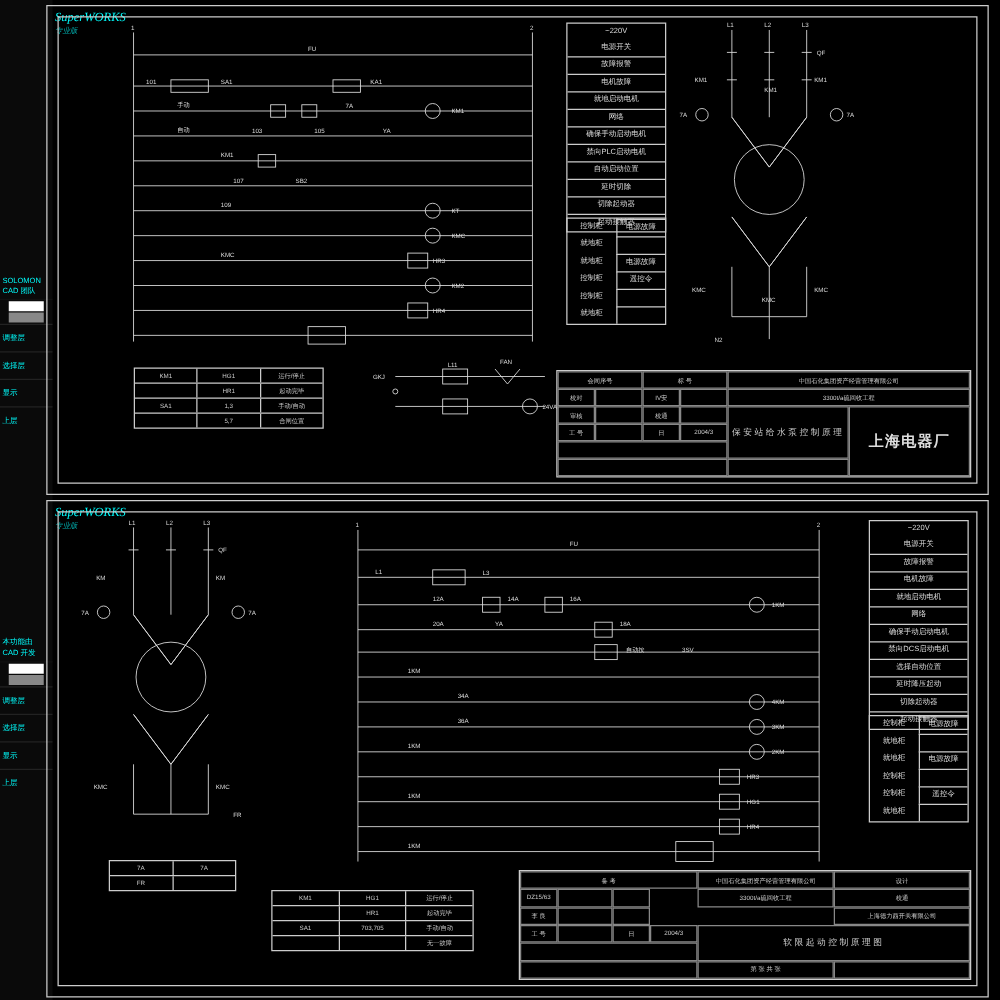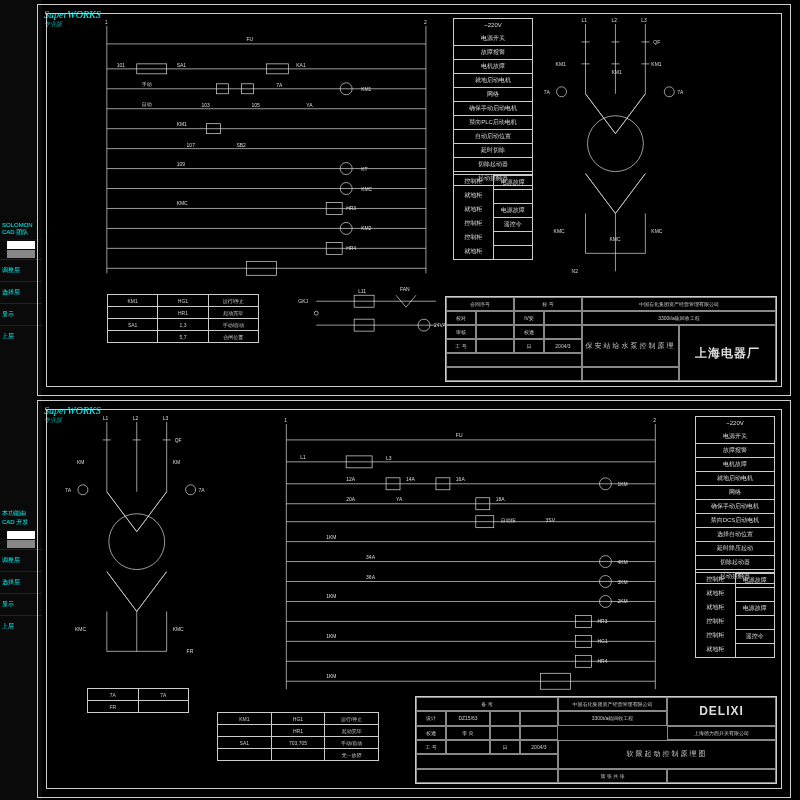--- a/index.html
+++ b/index.html
@@ -435,21 +435,20 @@
               <div class="c"></div>
               <div class="c"></div>
               <div class="c">无一故障</div>
             </div>
           </div>
       </div>
 
       <div class="title-block" style="right:4px;bottom:4px;width:360px;height:86px;grid-template-columns:30px 44px 30px 38px 1fr 1fr;grid-template-rows:repeat(6,1fr)">
         <div class="tb-cell" style="grid-column:1/5">备 考</div>
         <div class="tb-cell" style="grid-column:5/6">中国石化集团资产经营管理有限公司</div>
-        <div class="tb-cell brand" style="grid-column:6/7;grid-row:1/3">DELIXI</div>
         <div class="tb-cell">设计</div>
           <div class="tb-cell">DZ15/63</div>
           <div class="tb-cell"></div>
           <div class="tb-cell"></div>
         <div class="tb-cell" style="grid-column:5/6">3300t/a硫回收工程</div>
         <div class="tb-cell">校通</div>
           <div class="tb-cell">李 良</div>
           <div class="tb-cell"></div>
           <div class="tb-cell"></div>
         <div class="tb-cell" style="grid-column:6/7">上海德力西开关有限公司</div>

